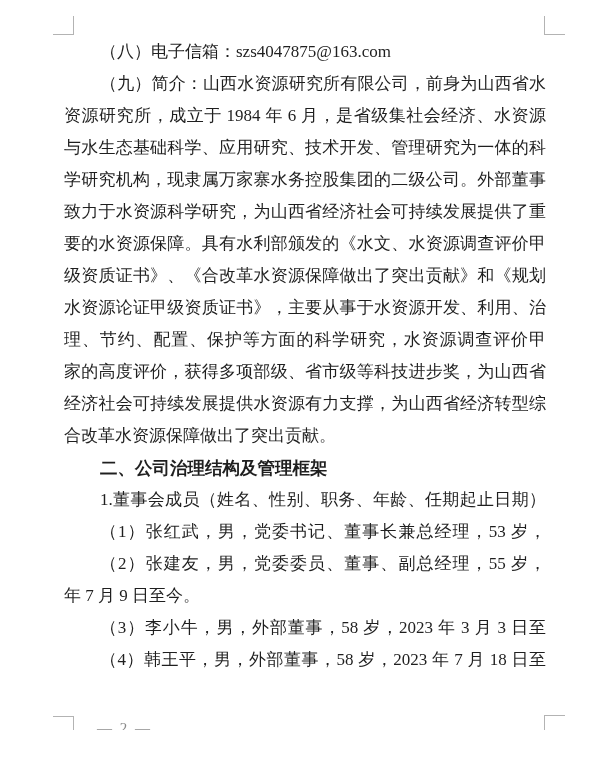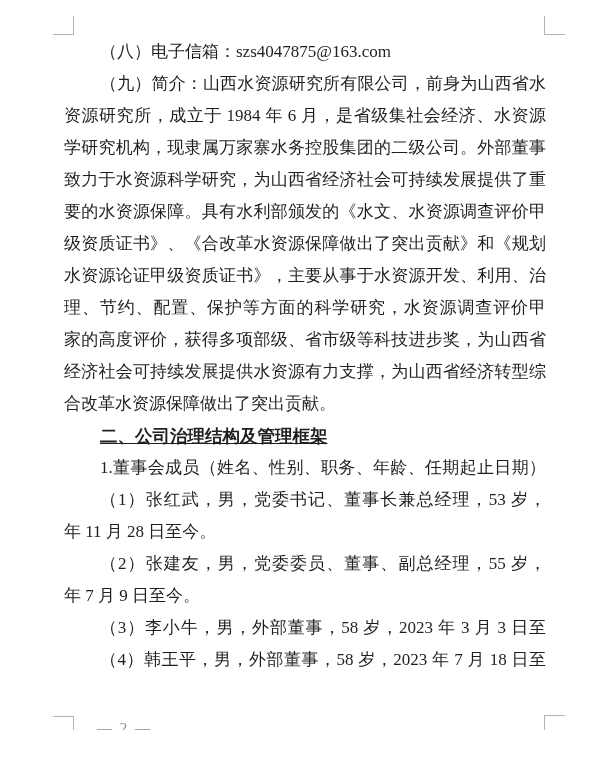--- a/index.html
+++ b/index.html
@@ -30,21 +30,20 @@
     overflow: hidden;
     text-align: justify;
     text-align-last: justify;
     text-justify: inter-character;
   }
   .ind { text-indent: 36px; }
   .hd {
     font-family: "Liberation Sans", "DejaVu Sans", sans-serif;
     font-weight: 700;
     font-size: 17.5px;
-    text-decoration: underline;
   }
   .pgnum {
     position: absolute;
     left: 97px;
     top: 716px;
     height: 24px;
     line-height: 24px;
     font-size: 15px;
     letter-spacing: 2px;
     color: var(--page-number, #8a8a8a);
@@ -67,33 +66,33 @@
 
   <span class="mark m-tl"></span>
   <span class="mark m-tr"></span>
   <span class="mark m-bl"></span>
   <span class="mark m-br"></span>
 
   <div class="content">
     <div class="ln ind">（八）电子信箱：szs4047875@163.com</div>
     <div class="ln ind jst">（九）简介：山西水资源研究所有限公司，前身为山西省水</div>
     <div class="ln jst">资源研究所，成立于 1984 年 6 月，是省级集社会经济、水资源</div>
+    <div class="ln jst">与水生态基础科学、应用研究、技术开发、管理研究为一体的科</div>
     <div class="ln jst">学研究机构，现隶属万家寨水务控股集团的二级公司。外部董事</div>
     <div class="ln jst">致力于水资源科学研究，为山西省经济社会可持续发展提供了重</div>
     <div class="ln jst">要的水资源保障。具有水利部颁发的《水文、水资源调查评价甲</div>
     <div class="ln jst">级资质证书》、《合改革水资源保障做出了突出贡献》和《规划</div>
     <div class="ln jst">水资源论证甲级资质证书》，主要从事于水资源开发、利用、治</div>
     <div class="ln jst">理、节约、配置、保护等方面的科学研究，水资源调查评价甲</div>
     <div class="ln jst">家的高度评价，获得多项部级、省市级等科技进步奖，为山西省</div>
     <div class="ln jst">经济社会可持续发展提供水资源有力支撑，为山西省经济转型综</div>
     <div class="ln">合改革水资源保障做出了突出贡献。</div>
     <div class="ln ind hd">二、公司治理结构及管理框架</div>
     <div class="ln ind jst">1.董事会成员（姓名、性别、职务、年龄、任期起止日期）</div>
     <div class="ln ind jst">（1）张红武，男，党委书记、董事长兼总经理，53 岁，2023</div>
-    <div class="ln">年 11 月 28 日至今。</div>
     <div class="ln ind jst">（2）张建友，男，党委委员、董事、副总经理，55 岁，2021</div>
     <div class="ln">年 7 月 9 日至今。</div>
     <div class="ln ind jst">（3）李小牛，男，外部董事，58 岁，2023 年 3 月 3 日至今。</div>
     <div class="ln ind jst">（4）韩王平，男，外部董事，58 岁，2023 年 7 月 18 日至</div>
   </div>
 
   <div class="pgnum">— 2 —</div>
 
 </div>
 

